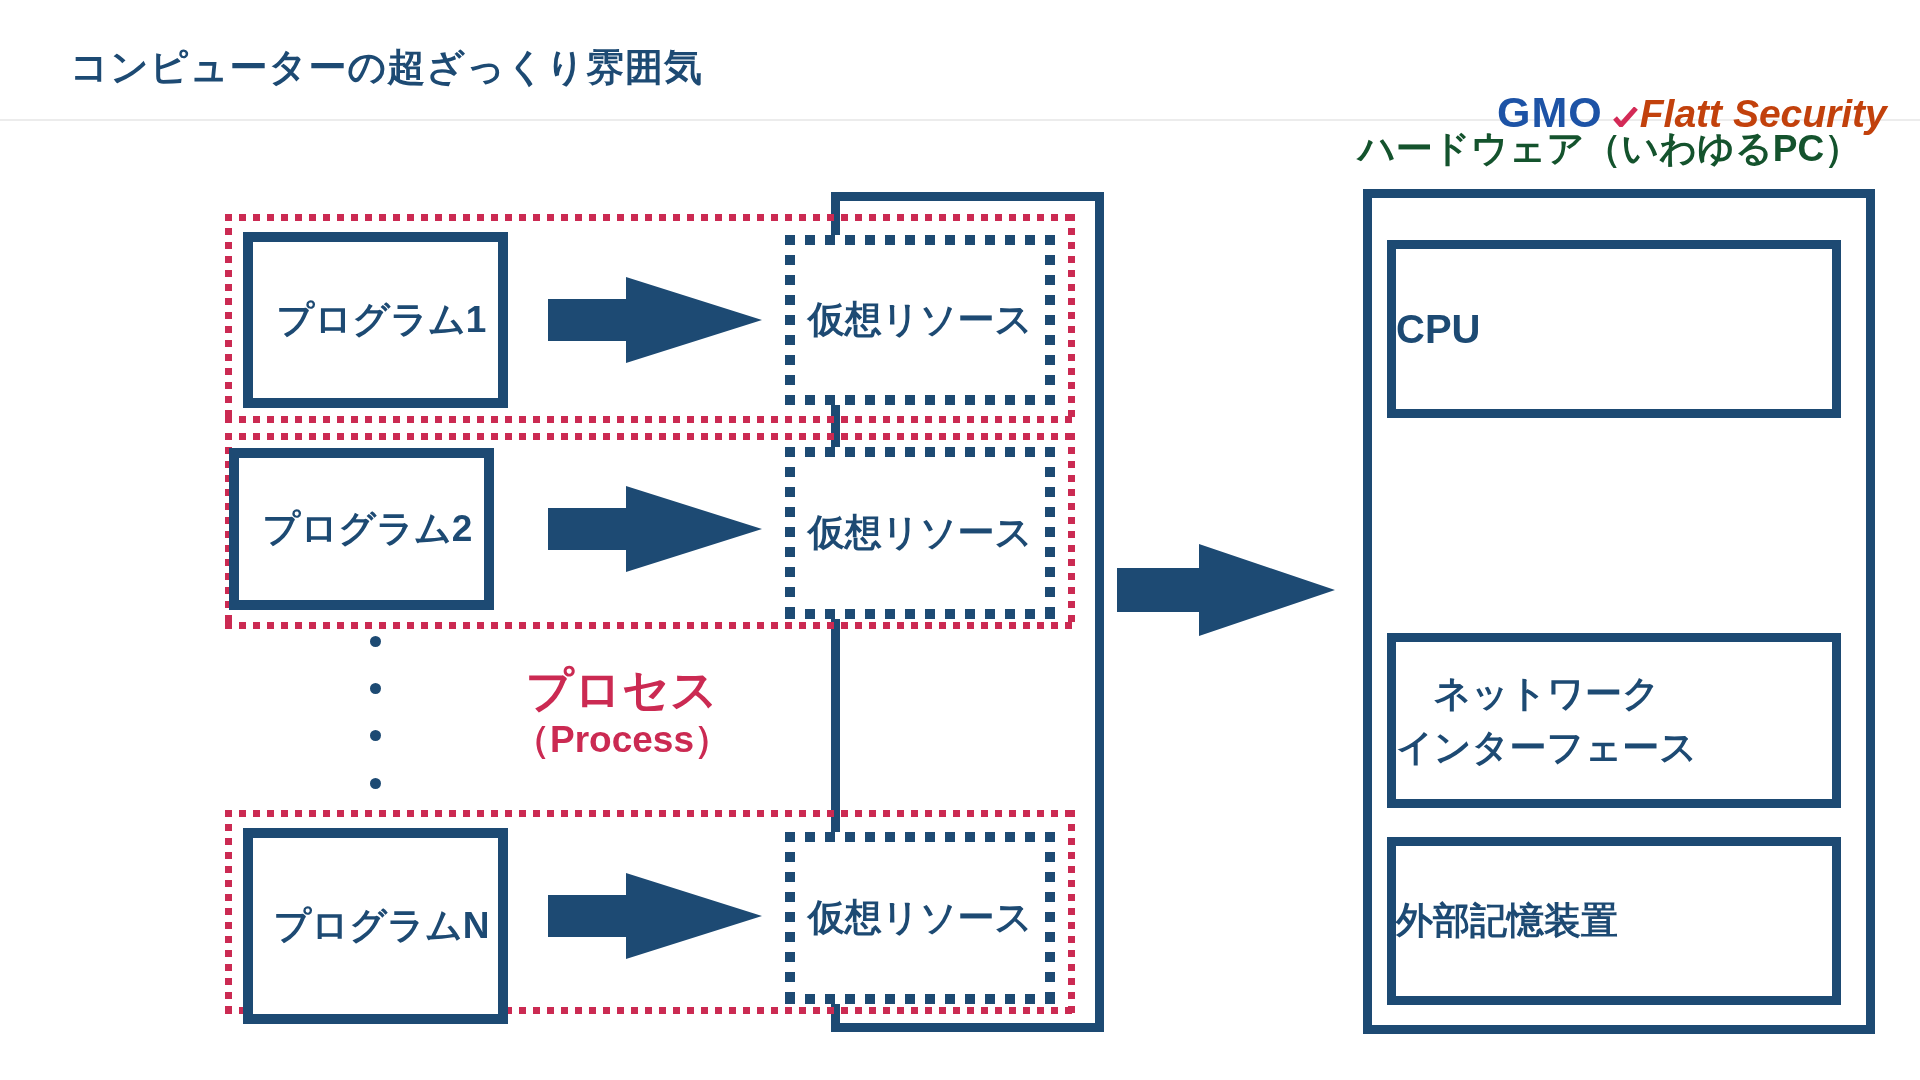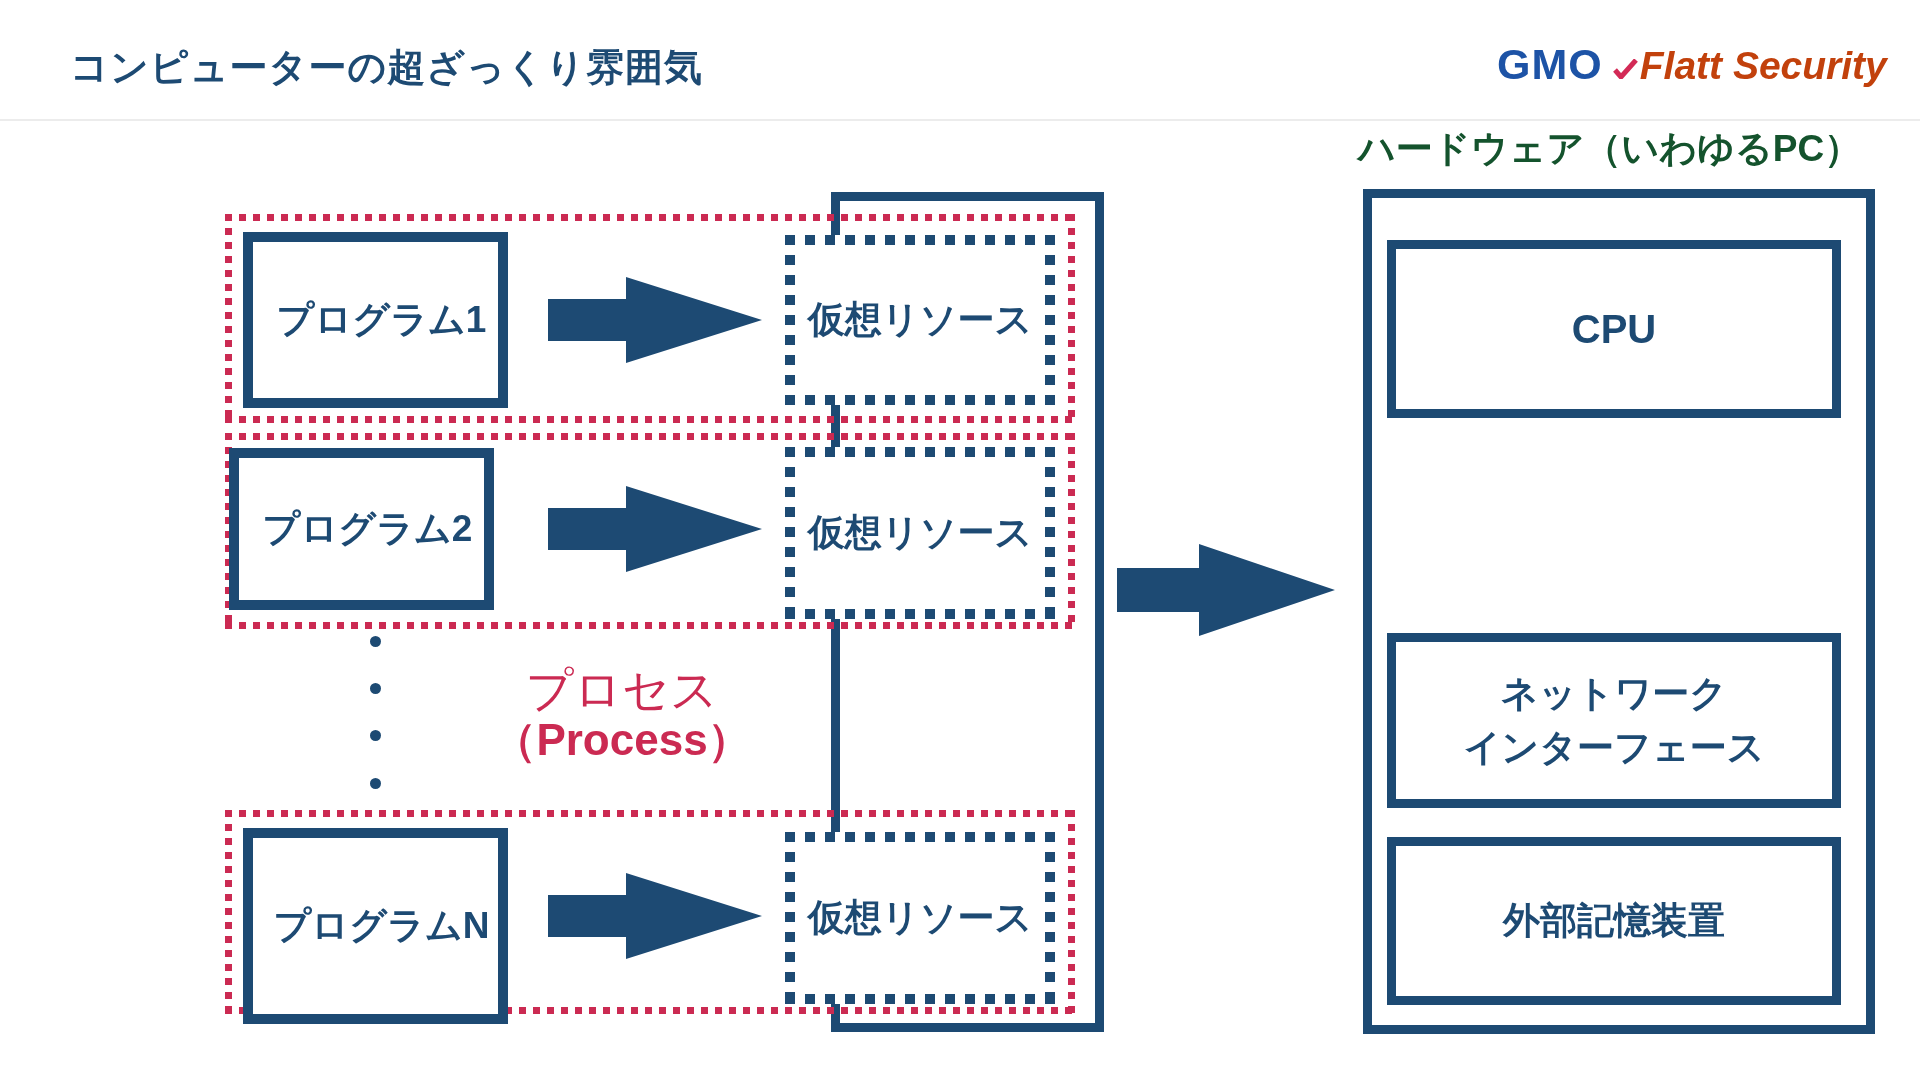--- a/index.html
+++ b/index.html
@@ -17,21 +17,21 @@
     position:absolute;left:70px;top:42px;
     font-size:38px;font-weight:bold;letter-spacing:1px;color:#1d4a73;
   }
   .divider{
     position:absolute;left:0;top:119px;width:1920px;height:2px;background:#ececec;
   }
   .logo{
     position:absolute;left:1497px;top:40px;
     display:flex;align-items:baseline;white-space:nowrap;
   }
-  .logo-gmo{font-size:43px;font-weight:900;letter-spacing:1px;color:#1d53a6;}
+  .logo-gmo{font-size:43px;font-weight:900;letter-spacing:1px;color:#1d53a6;margin-top:48px;}
   .logo-check{margin:0 2px 3px 10px;}
   .logo-brand{font-size:39px;font-weight:bold;font-style:italic;color:#c2410c;letter-spacing:0px;}
 
   
   .solid{position:absolute;background:#fff;border:10px solid #1d4a73;box-sizing:border-box;
          display:flex;align-items:center;justify-content:center;text-align:center;}
   .solid span{font-size:37px;font-weight:bold;color:#1d4a73;margin-left:12px;}
 
   
   .dotted{
@@ -72,34 +72,34 @@
   .a2{left:548px;top:486px;}
   .aN{left:548px;top:873px;}
   .abig{left:1117px;top:544px;}
 
   .dot{position:absolute;left:370px;width:11px;height:11px;border-radius:50%;background:#1d4a73;z-index:4;}
   .d1{top:636px;} .d2{top:683px;} .d3{top:730px;} .d4{top:778px;}
 
   .process-label{
     position:absolute;left:420px;top:664px;width:404px;text-align:center;z-index:4;color:#cb2a52;
   }
-  .pl-ja{font-size:47px;font-weight:normal;line-height:52px;}
-  .pl-en{font-size:44px;font-weight:bold;line-height:48px;}
+  .pl-ja{font-size:47px;font-weight:bold;line-height:52px;}
+  .pl-en{font-size:37px;font-weight:bold;line-height:48px;}
 
   
   .hw-caption{
     position:absolute;left:1358px;top:124px;
     font-size:37px;font-weight:bold;color:#14532d;white-space:nowrap;
   }
   .hw-frame{
     position:absolute;left:1363px;top:189px;width:512px;height:845px;
     border:9px solid #1d4a73;box-sizing:border-box;background:transparent;
   }
   .hwbox{position:absolute;left:1387px;width:454px;background:#fff;border:9px solid #1d4a73;
-         box-sizing:border-box;display:flex;align-items:center;justify-content:center;text-align:center;z-index:2;}
+         box-sizing:border-box;display:flex;align-items:center;justify-content:flex-start;text-align:center;z-index:2;}
   .hwbox span{font-size:37px;font-weight:bold;color:#1d4a73;line-height:1.45;}
   .hw-cpu{top:240px;height:178px;}
   .hw-cpu span{font-size:40px;}
   .hw-mem{top:438px;height:170px;}
   .hw-net{top:633px;height:175px;}
   .hw-sto{top:837px;height:168px;}
   .two-line{white-space:pre-line;}
 </style>
 </head>
 <body>

